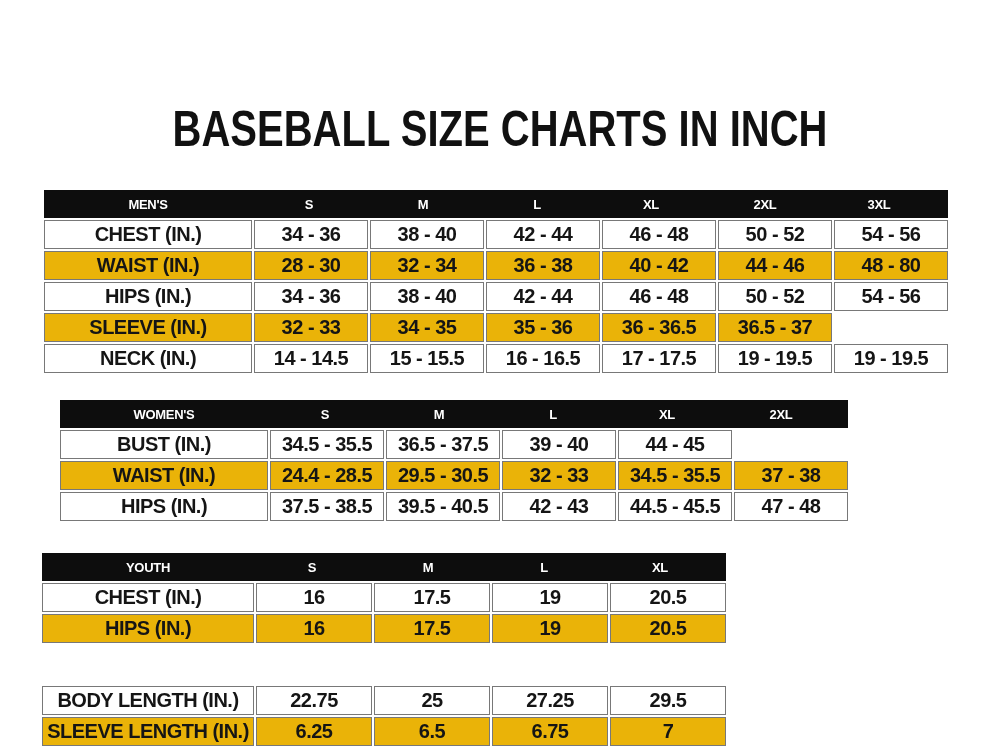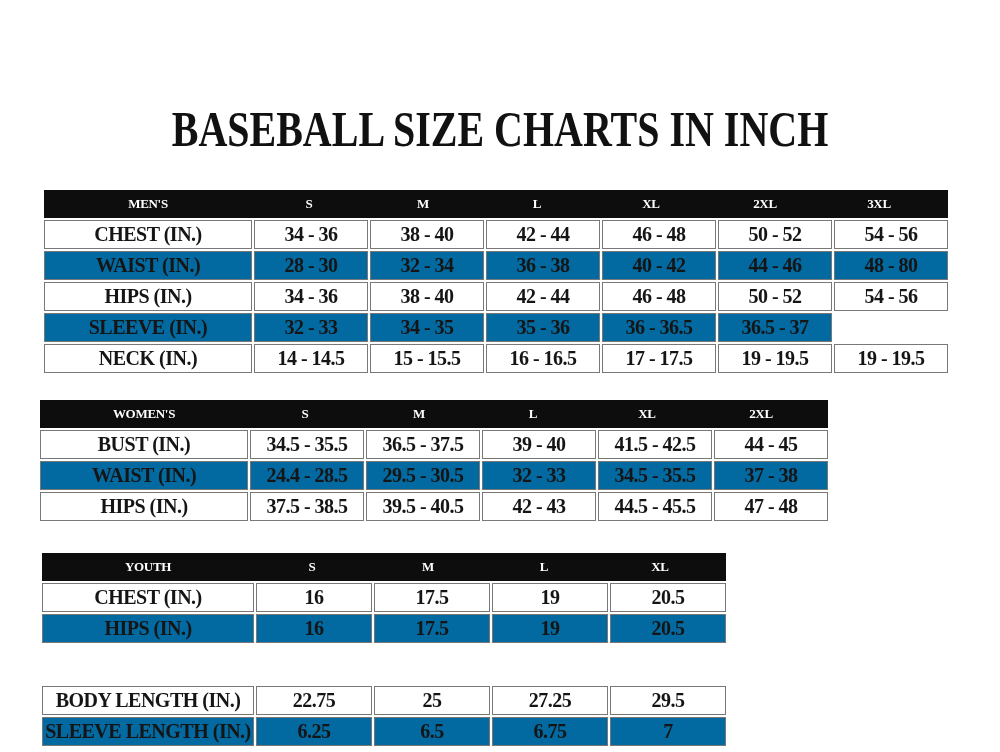--- a/index.html
+++ b/index.html
@@ -1,42 +1,42 @@
 <!DOCTYPE html>
 <html><head>
 <meta charset="utf-8">
 <style>
   html, body { margin: 0; padding: 0; background: #ffffff; }
   .page {
     position: relative;
     width: 1000px;
     height: 752px;
     background: #ffffff;
-    font-family: Liberation Serif, serif;
+    font-family: Liberation Sans, sans-serif;
     color: #151515;
     overflow: hidden;
   }
   .title {
     position: absolute;
     top: 70px;
     left: 0;
     width: 100%;
     text-align: center;
     font-size: 50px;
     font-weight: 700;
     line-height: 1;
     color: #111111;
     transform: scaleX(0.8);
     transform-origin: 50% 50%;
     letter-spacing: 0px;
     white-space: nowrap;
   }
   .tbl { position: absolute; }
   .tbl-mens   { left: 44px; top: 190px; --labelw: 208px; --colw: 114px; }
-  .tbl-womens { left: 40px; top: 400px; --labelw: 208px; --colw: 114px; }
+  .tbl-womens { left: 60px; top: 400px; --labelw: 208px; --colw: 114px; }
   .tbl-youth  { left: 42px; top: 553px; --labelw: 212px; --colw: 116px; }
 
   .thead {
     display: grid;
     background: #0d0d0d;
     height: 28px;
   }
   .hcell {
     display: flex;
     align-items: center;
@@ -61,21 +61,21 @@
     background: #ffffff;
     display: flex;
     align-items: center;
     justify-content: center;
     font-weight: 700;
     font-size: 20px;
     letter-spacing: -0.5px;
     white-space: nowrap;
     color: #151515;
   }
-  .stripe .cell { background: #0369a1; }
+  .stripe .cell { background: #eab308; }
 </style>
 </head>
 <body>
 
 <div class="page">
   <h1 class="title">BASEBALL SIZE CHARTS IN INCH</h1>
   <section class="tbl tbl-mens">
       <div class="thead" style="grid-template-columns: 208px repeat(6, 114px);">
         <div class="hcell">MEN'S</div>
         <div class="hcell">S</div>
@@ -140,21 +140,20 @@
         <div class="hcell">L</div>
         <div class="hcell">XL</div>
         <div class="hcell">2XL</div>
       </div>
       <div class="tbody">
         <div class="trow" style="grid-template-columns: 208px repeat(5, 114px);">
           <div class="cell label">BUST (IN.)</div>
           <div class="cell val">34.5 - 35.5</div>
           <div class="cell val">36.5 - 37.5</div>
           <div class="cell val">39 - 40</div>
-          <div class="cell val">41.5 - 42.5</div>
           <div class="cell val">44 - 45</div>
         </div>
         <div class="trow stripe" style="grid-template-columns: 208px repeat(5, 114px);">
           <div class="cell label">WAIST (IN.)</div>
           <div class="cell val">24.4 - 28.5</div>
           <div class="cell val">29.5 - 30.5</div>
           <div class="cell val">32 - 33</div>
           <div class="cell val">34.5 - 35.5</div>
           <div class="cell val">37 - 38</div>
         </div>

